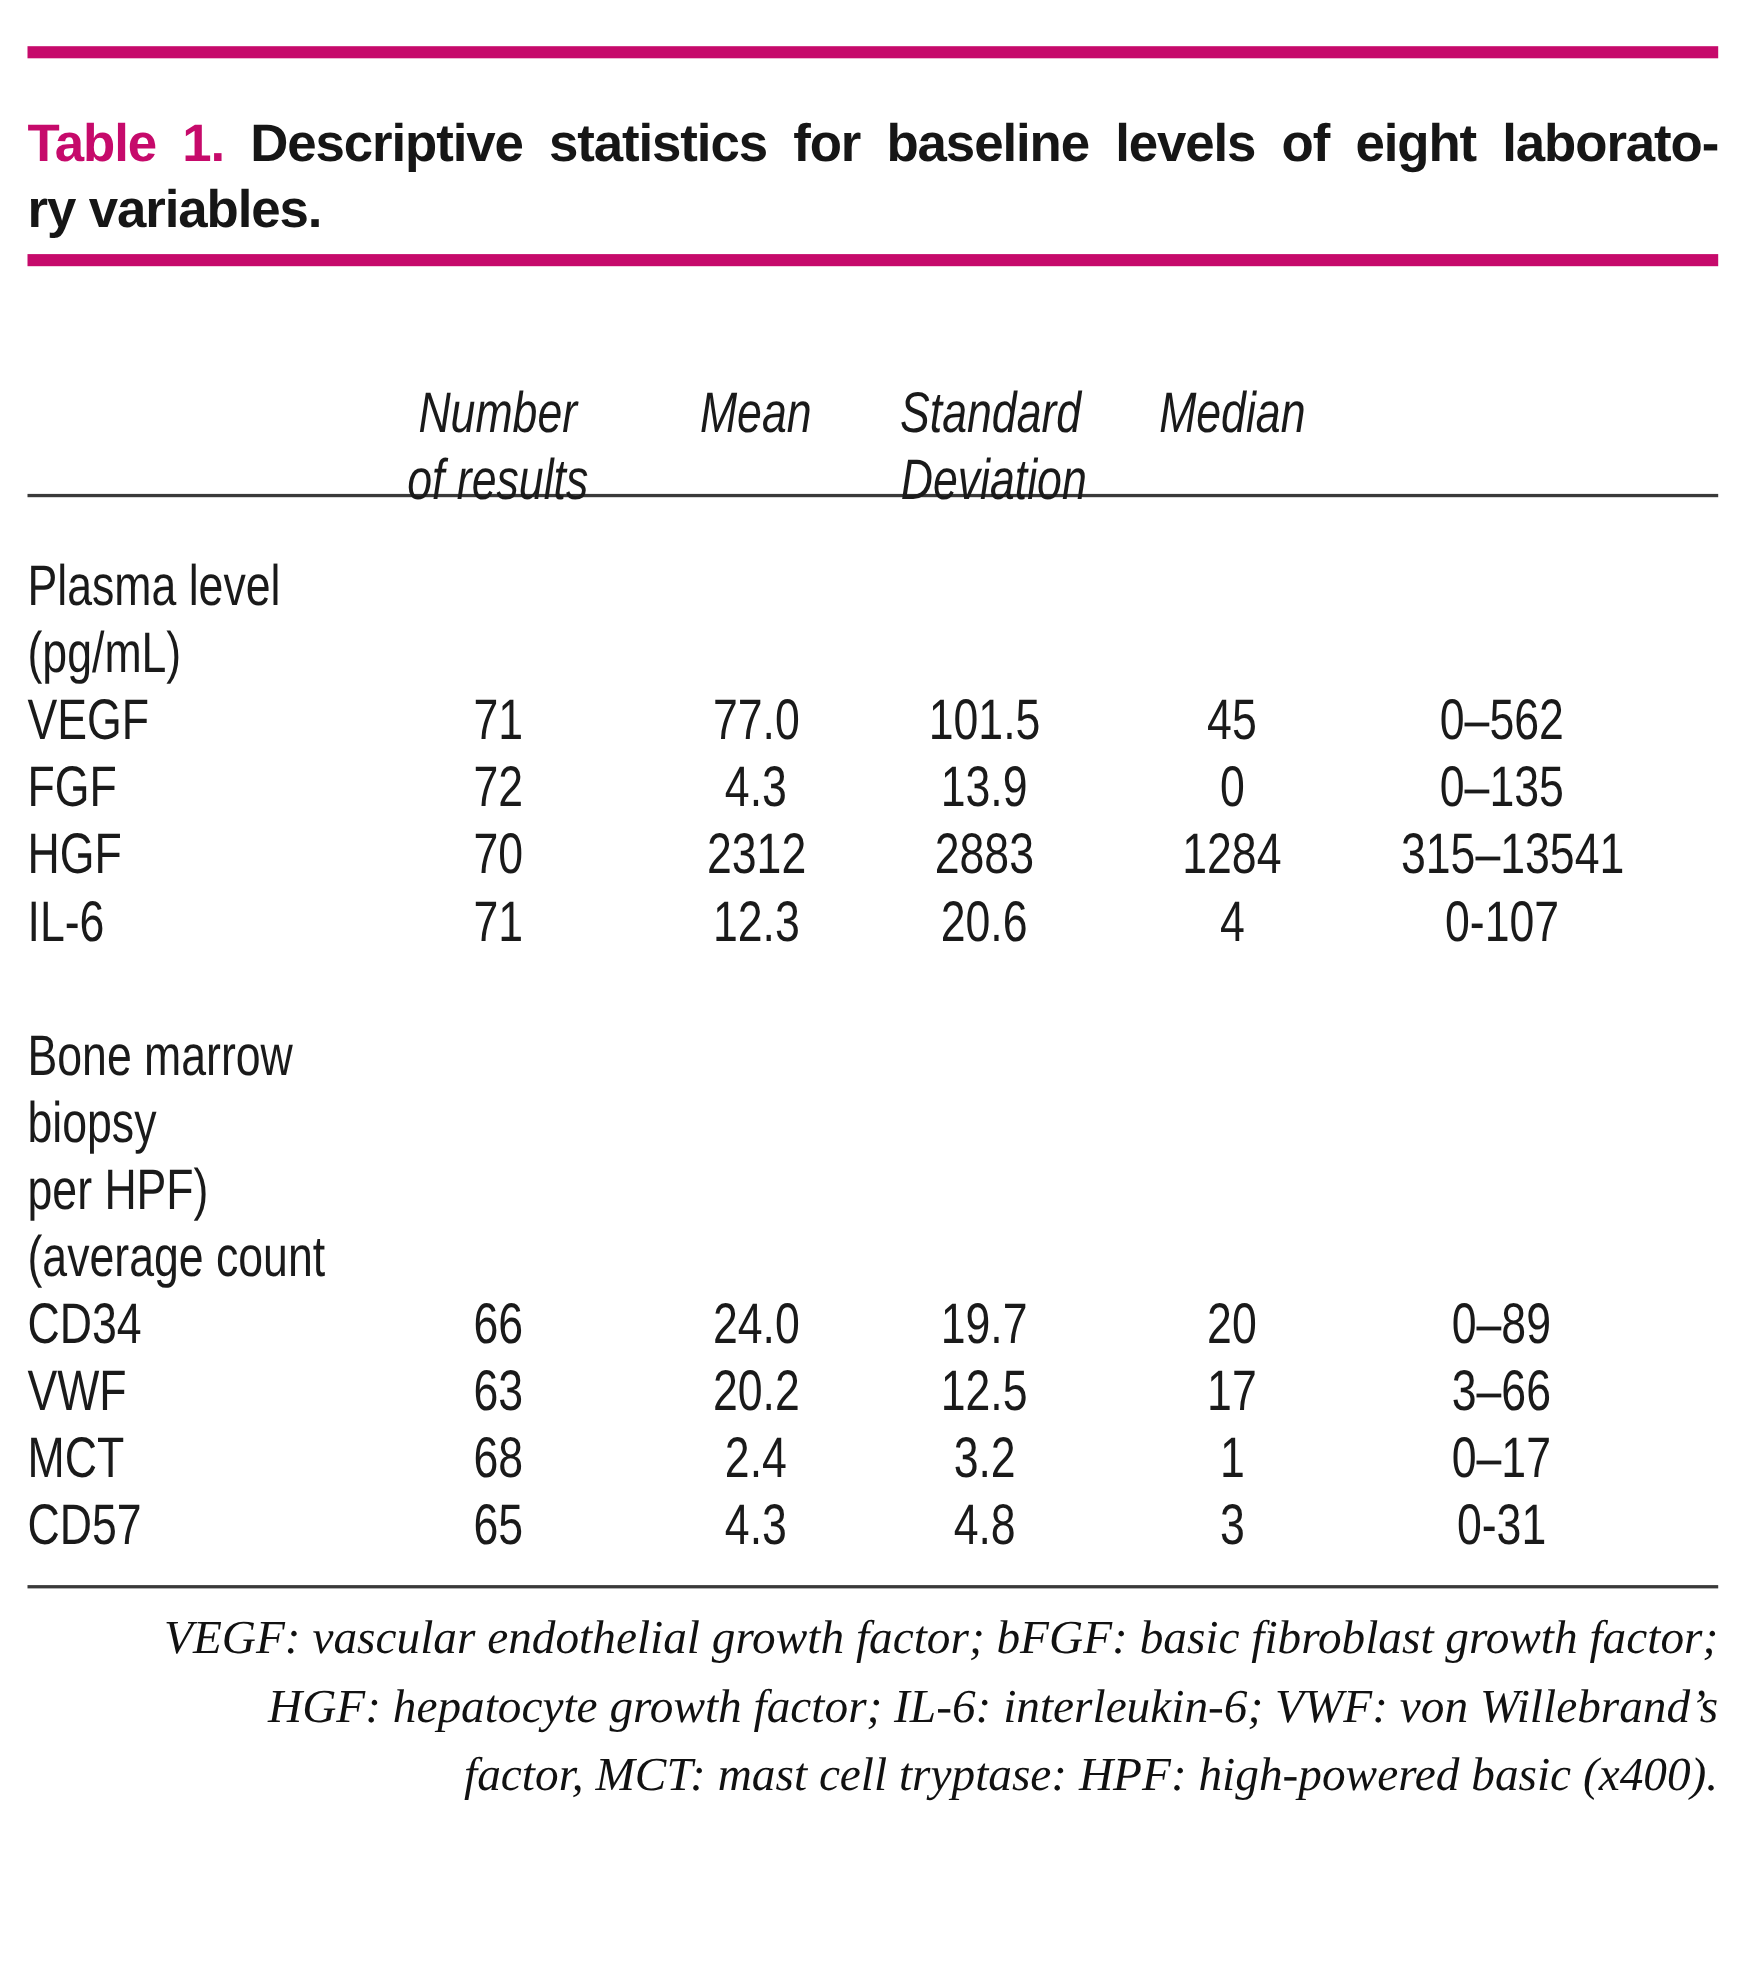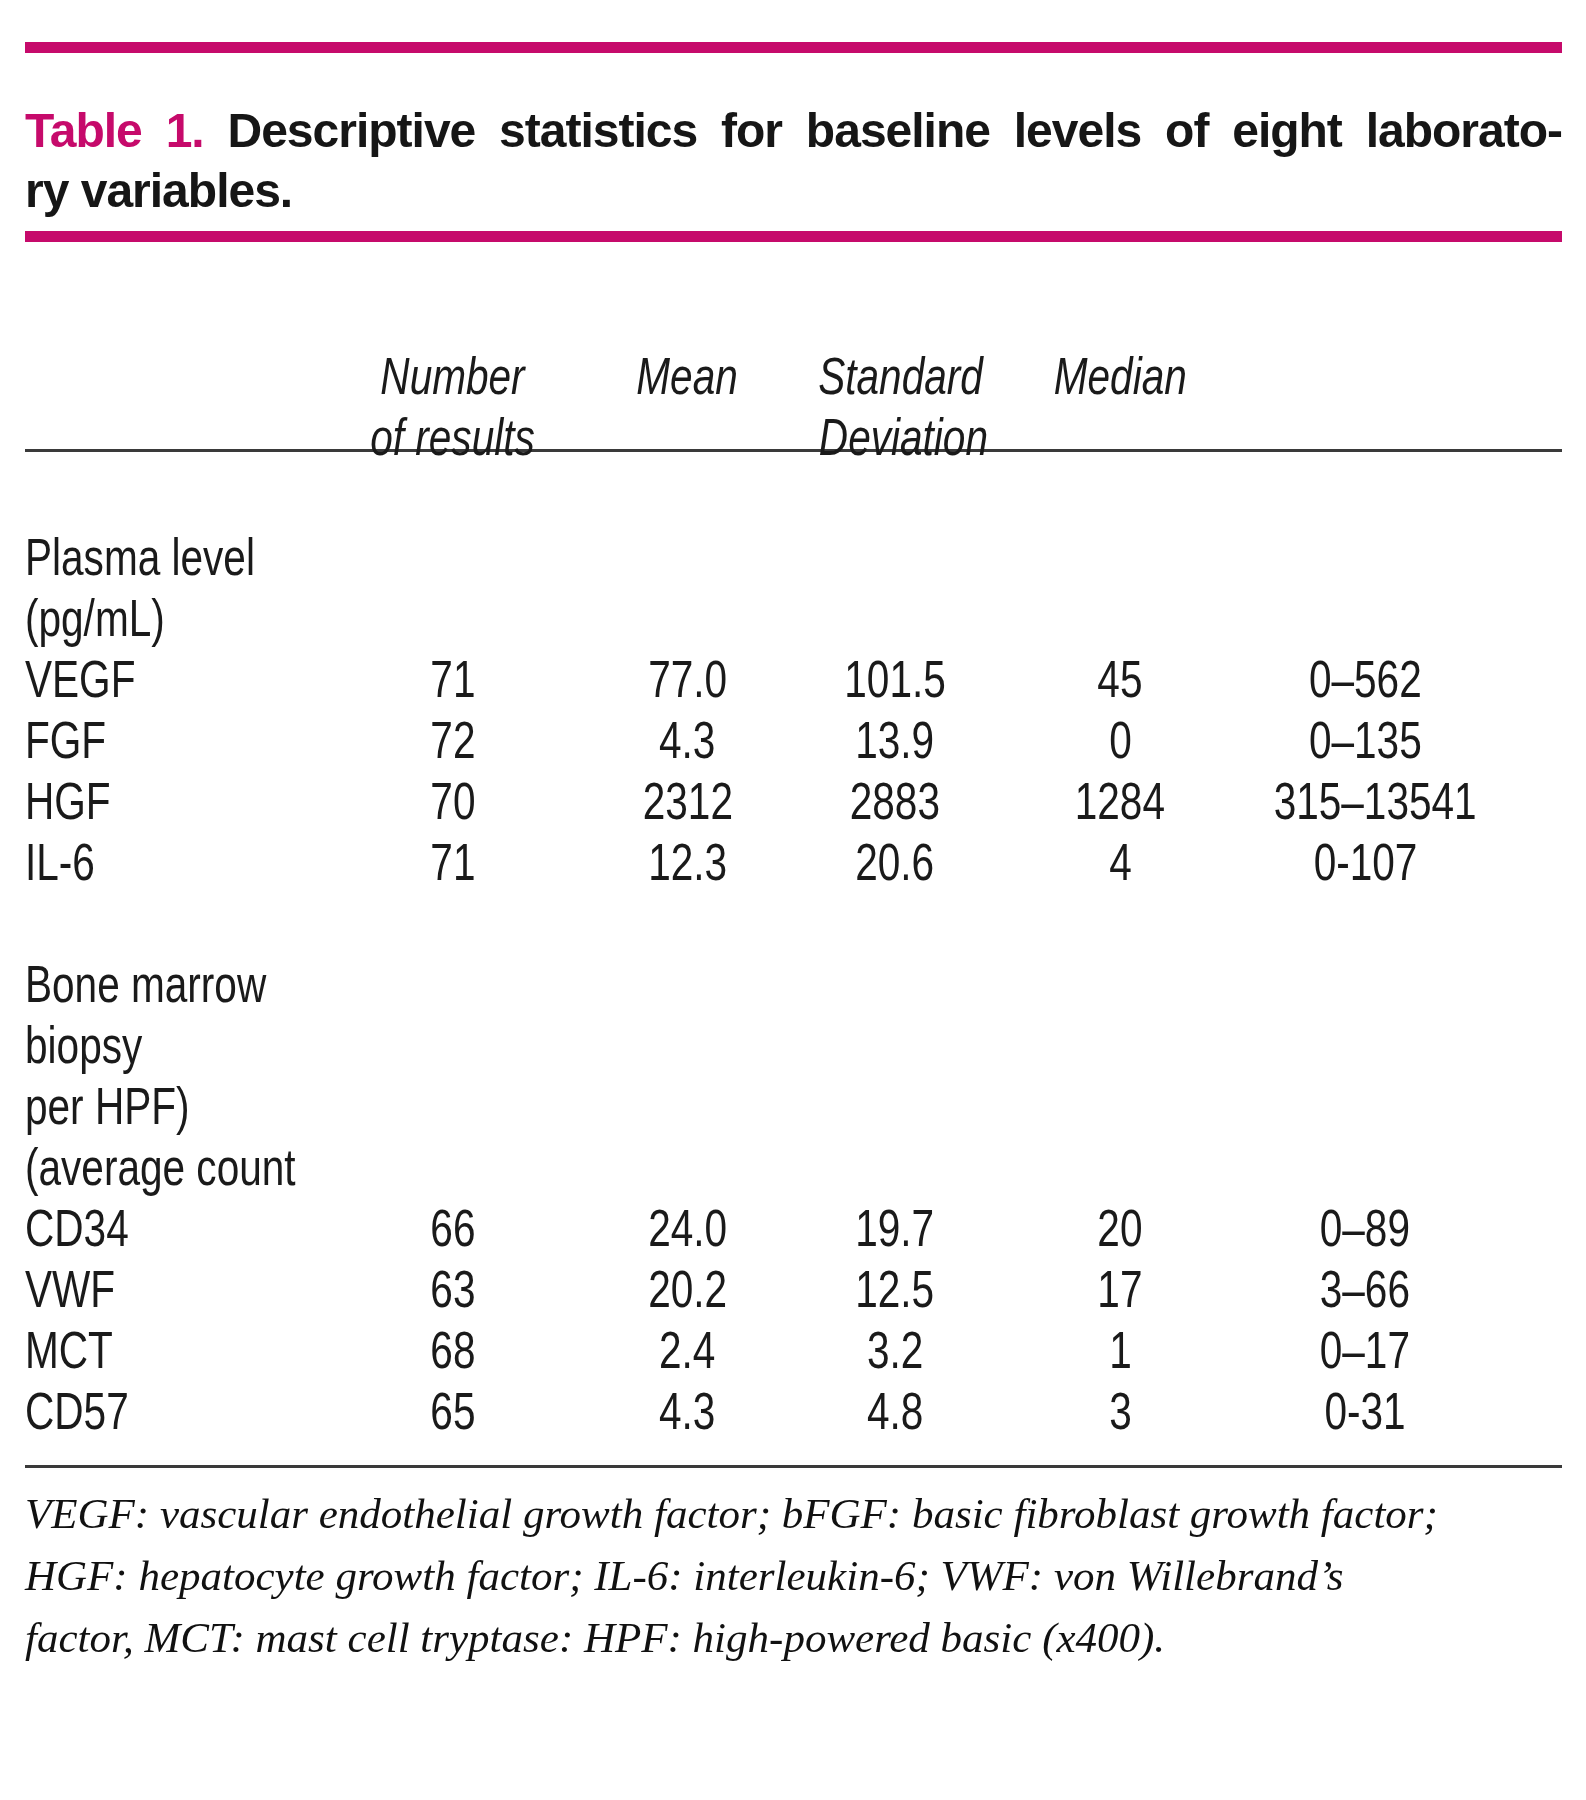--- a/index.html
+++ b/index.html
@@ -35,32 +35,33 @@
   .grid > div { height:61px; line-height:61px; white-space:nowrap; }
 
   .header-grid { padding-top:104px; }
   .header-grid > div { text-align:center; font-style:italic; font-size:52px; }
   .hdr-2line { line-height:61px; }
 
   .cond { display:inline-block; transform:scaleX(0.78); transform-origin:50% 50%; }
   .cond-left { display:inline-block; transform:scaleX(0.78); transform-origin:0 50%; }
 
   .body-grid { font-size:52px; }
-  .section-1 { margin-top:75px;text-decoration:underline; }
+  .section-1 { margin-top:51px;text-decoration:underline; }
   .section-2 { margin-top:61px; }
   .cell-label { text-align:left; grid-column:1; }
   .cell-span { grid-column:1 / -1; text-align:left; }
   .cell-num { text-align:center; }
 
   .footnote {
     margin-top:15px;
     font-family:"Liberation Serif", serif;
     font-style:italic;
     font-size:43px; line-height:62px;
     color:#111111;
+    text-align:right;
   }
 </style>
 </head>
 <body>
 
 <div class="content">
 
   <div class="rule-pink top"></div>
 
   <div class="title-block">

